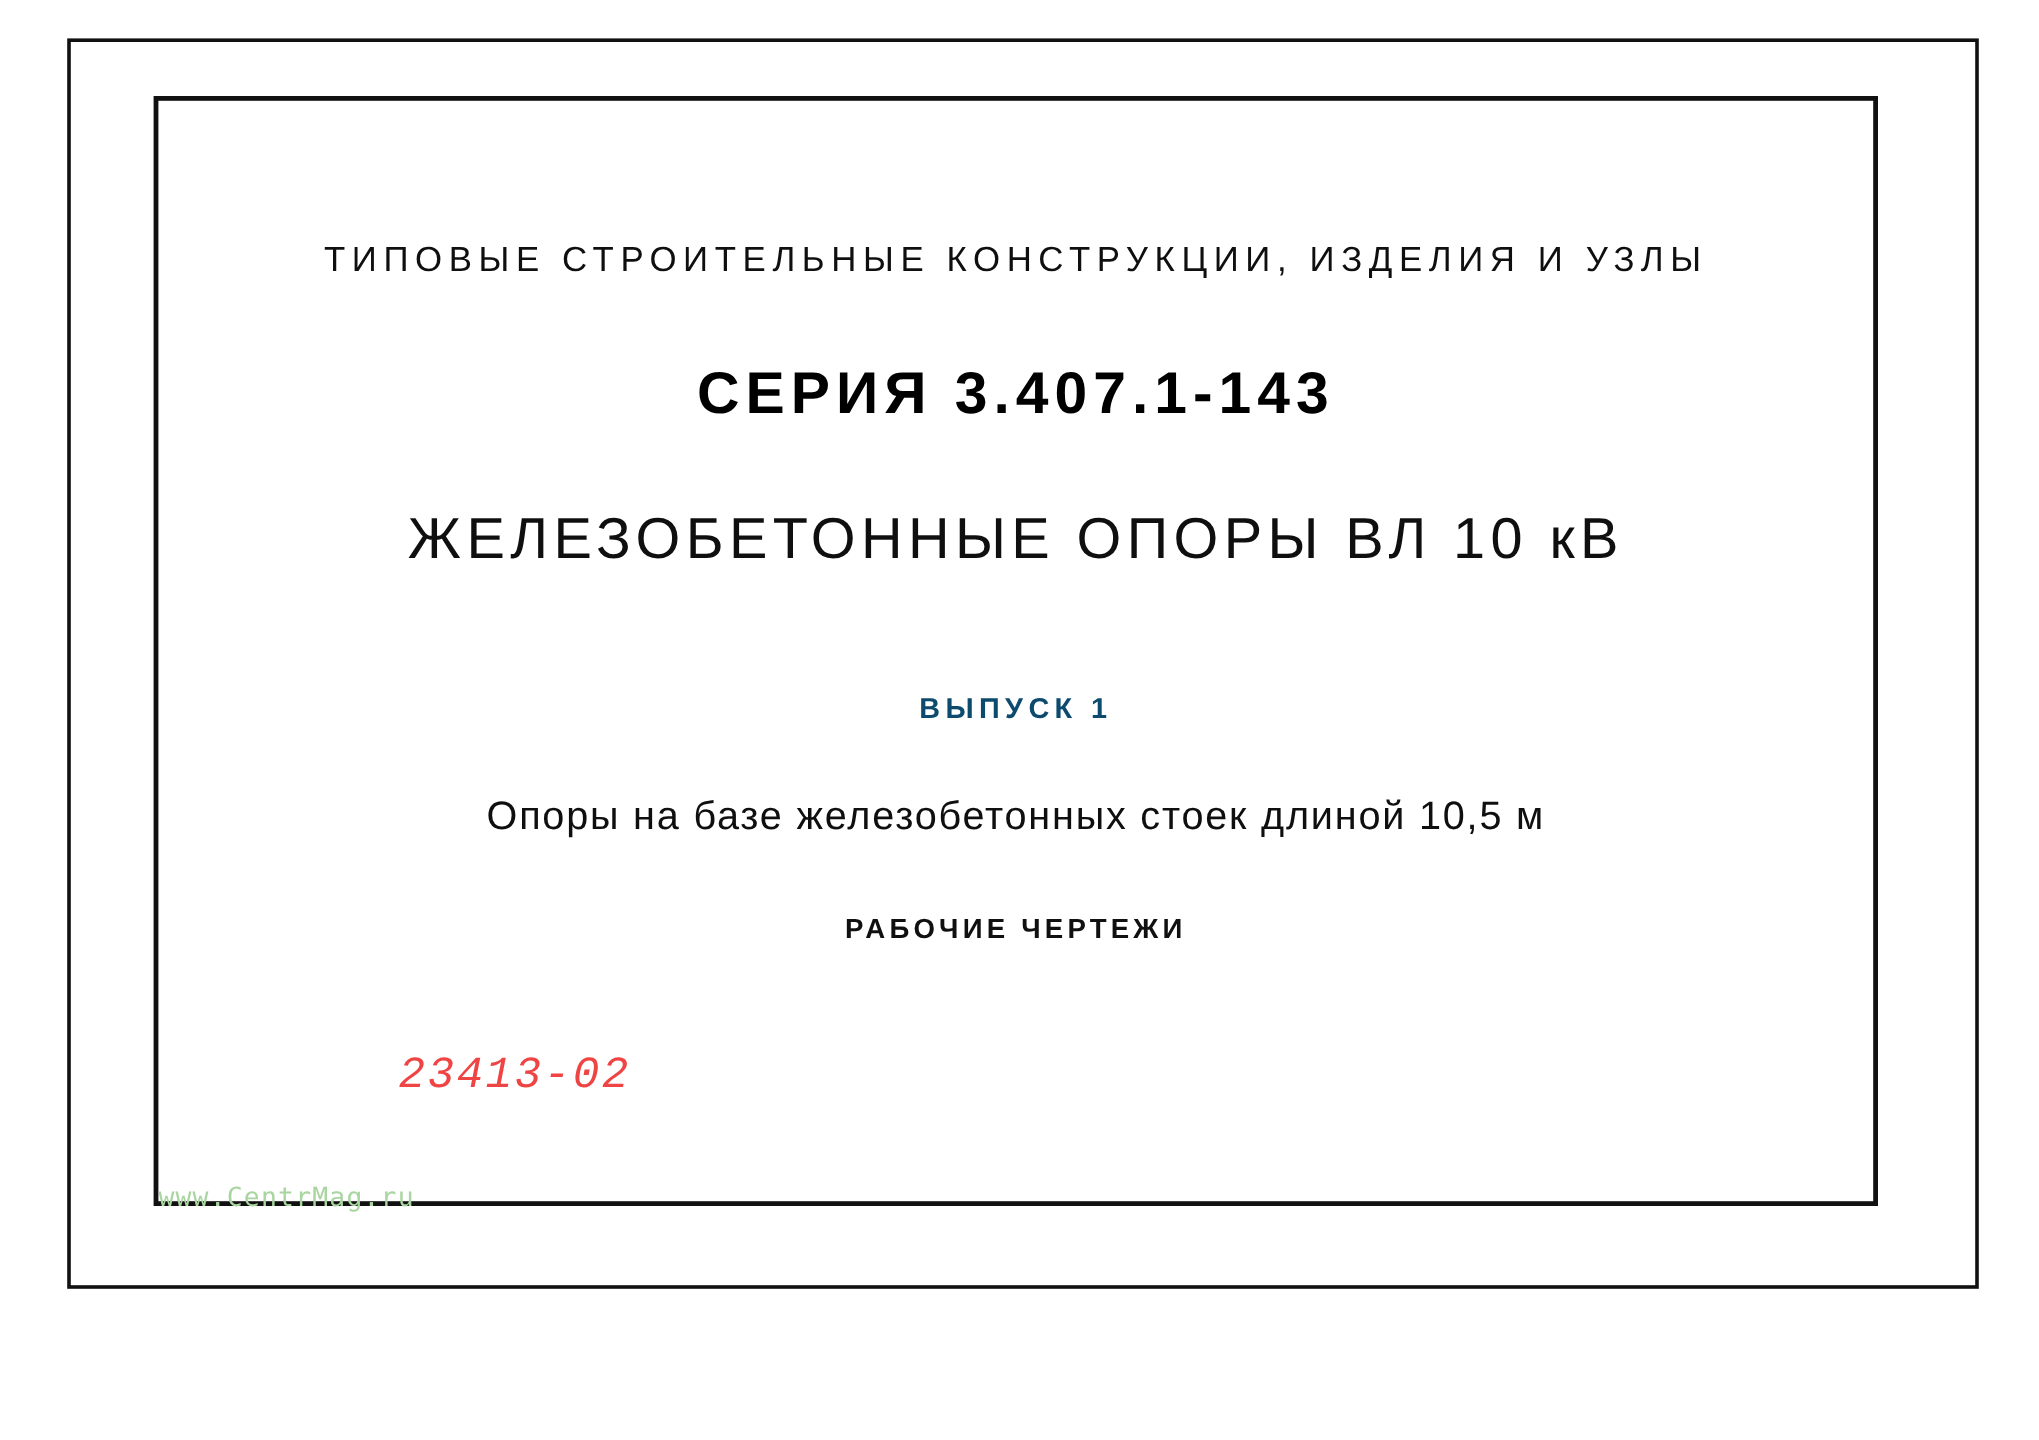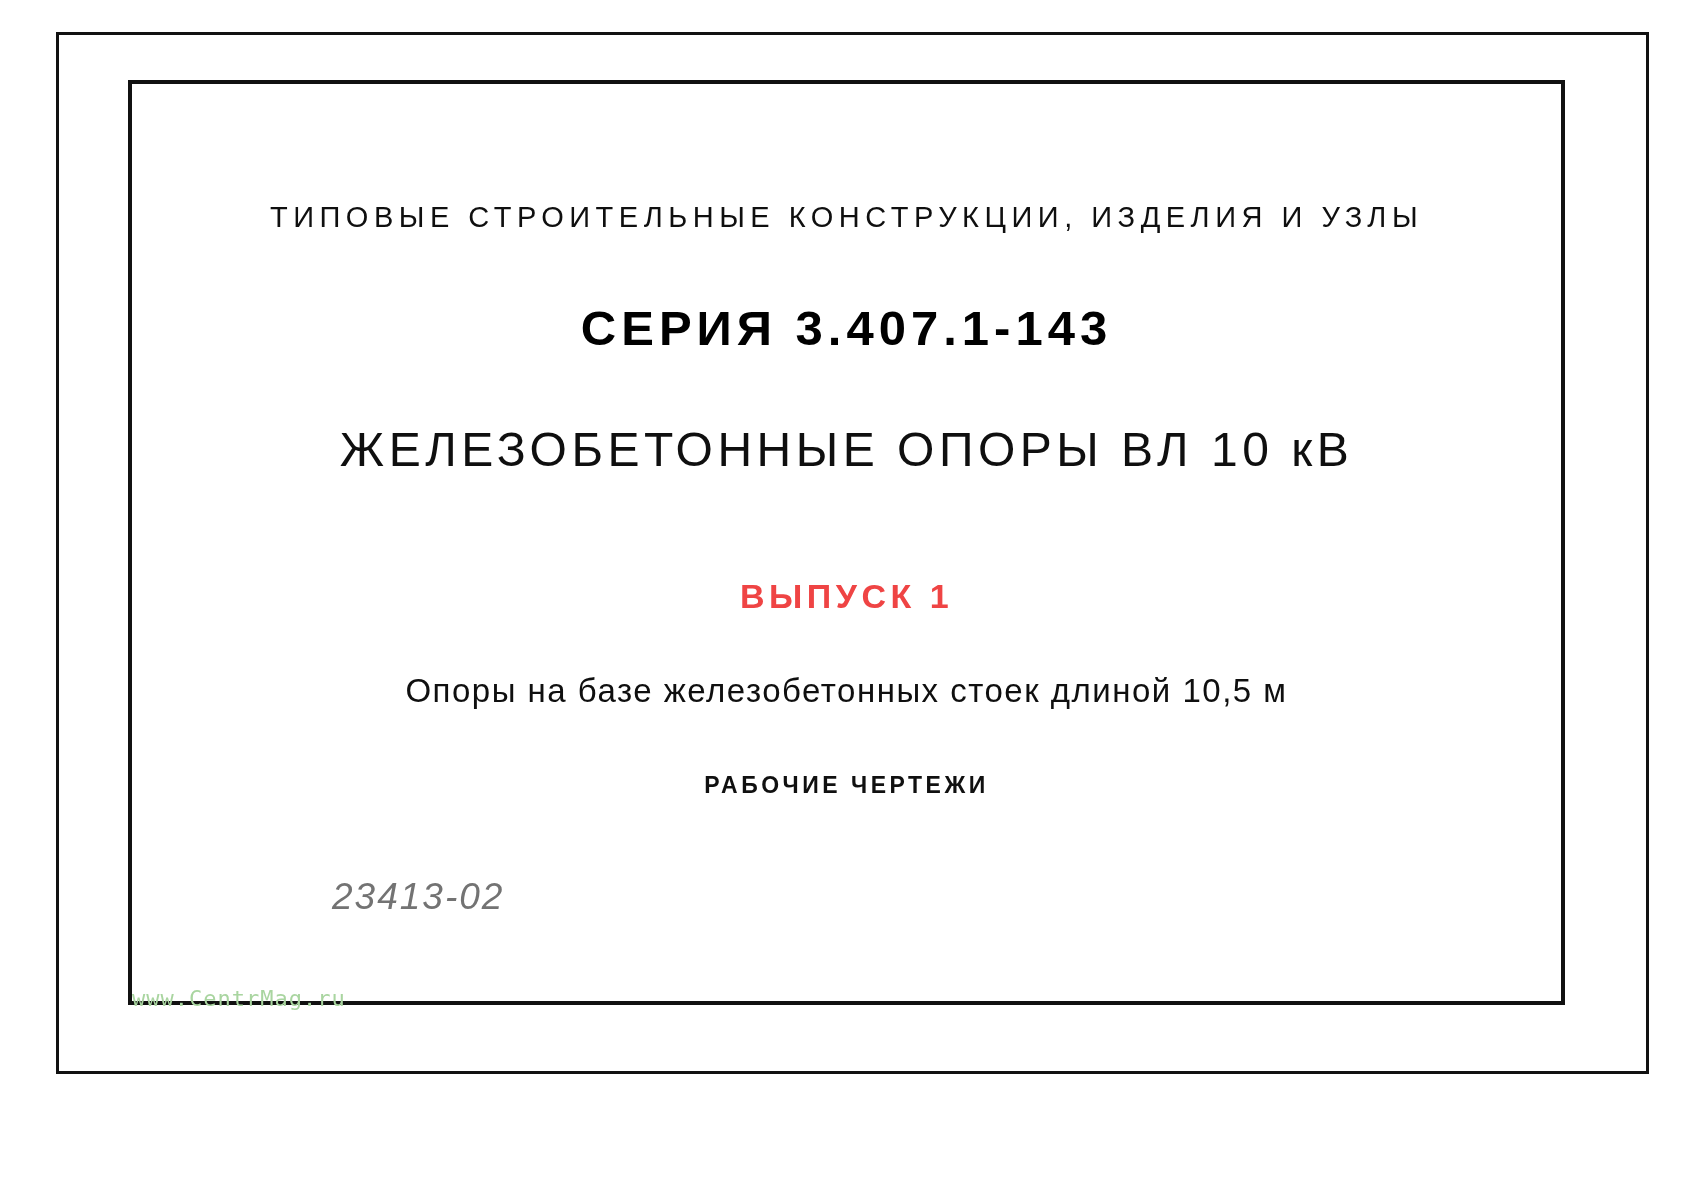--- a/index.html
+++ b/index.html
@@ -79,24 +79,24 @@
   .line-subject {
     font-size: 48px;
     letter-spacing: 4.5px;
     font-weight: 500;
     color: #0f0f0f;
     margin-top: 66px;
     white-space: nowrap;
   }
 
   .line-issue {
-    font-size: 34px;
+    font-size: 24px;
     letter-spacing: 4.5px;
     font-weight: 600;
-    color: #ef4444;
+    color: #0c4a6e;
     margin-top: 100px;
     white-space: nowrap;
   }
 
   .line-desc {
     font-size: 33px;
     letter-spacing: 1.5px;
     font-weight: 400;
     color: #0f0f0f;
     margin-top: 56px;
@@ -109,25 +109,25 @@
     font-weight: 700;
     color: #101010;
     margin-top: 62px;
     white-space: nowrap;
   }
 
   .line-code {
     position: absolute;
     left: 200px;
     top: 735px;
-    font-family: Liberation Sans, sans-serif;
+    font-family: Liberation Mono, monospace;
     font-style: italic;
     font-size: 37px;
     letter-spacing: 2px;
-    color: #737373;
+    color: #ef4444;
     text-align: center;
   }
 
   .watermark {
     position: absolute;
     left: 0;
     right: 0;
     top: 845px;
     text-align: left;
     font-family: "DejaVu Sans Mono", monospace;

